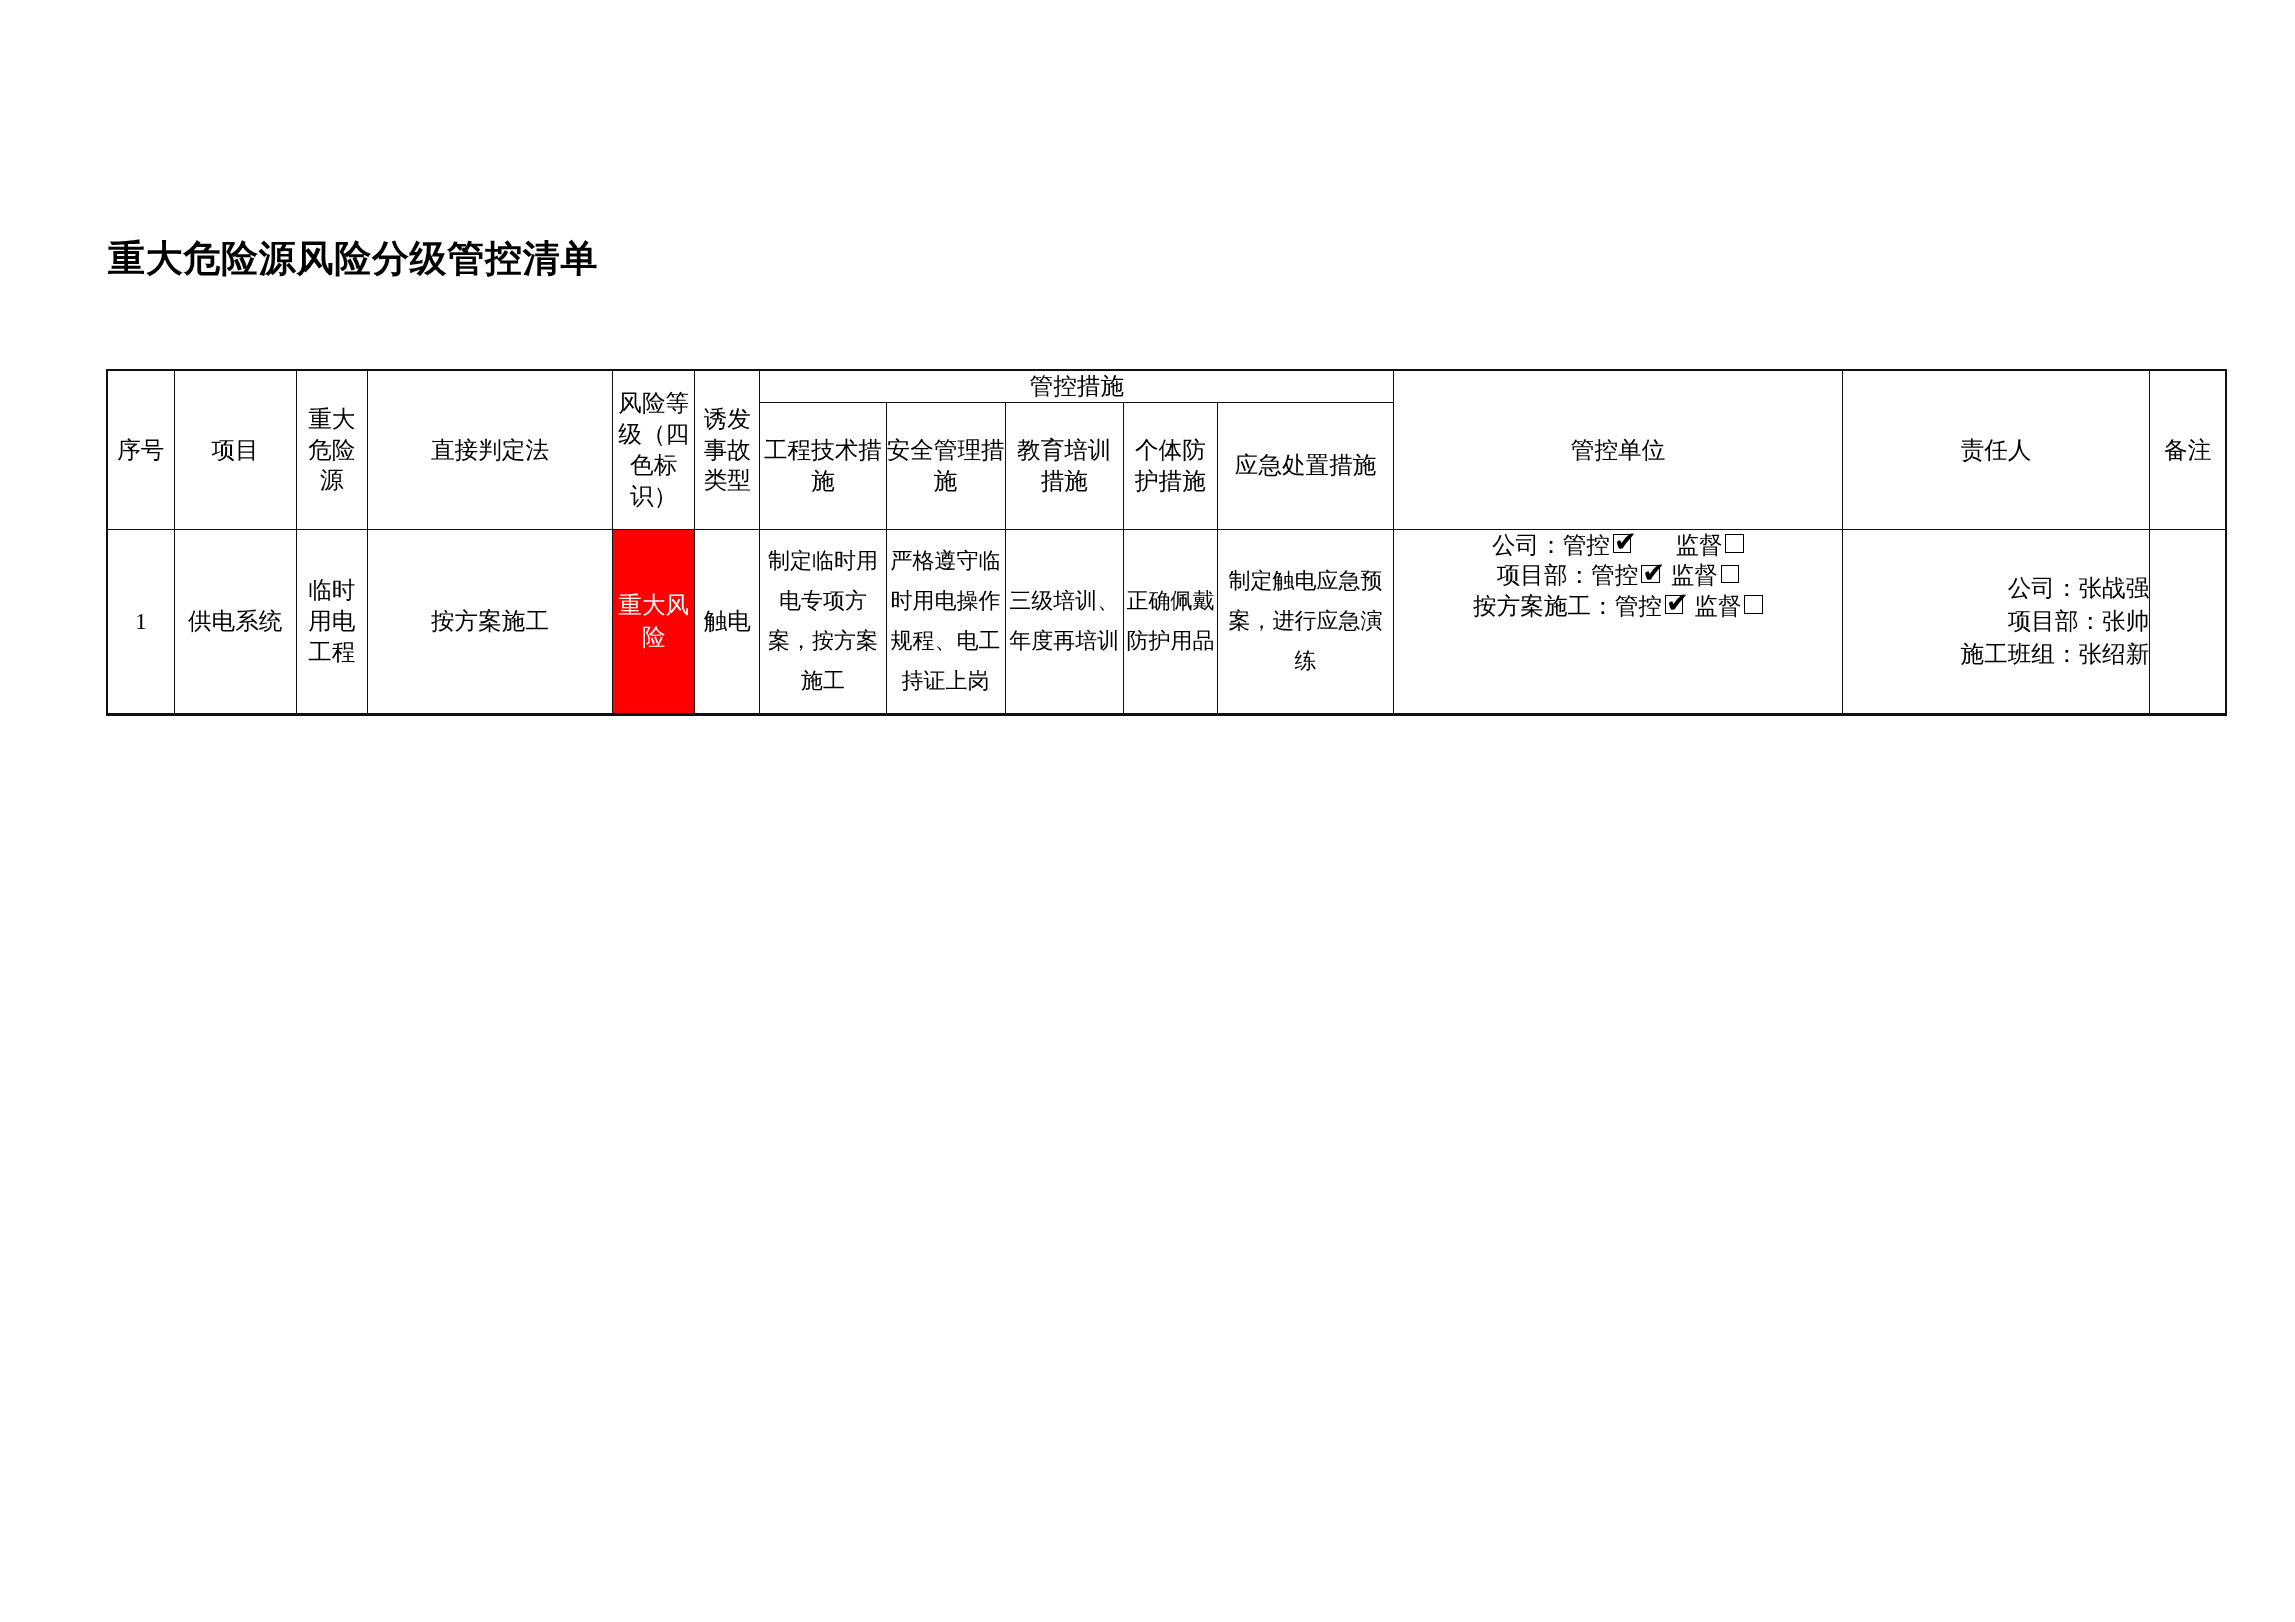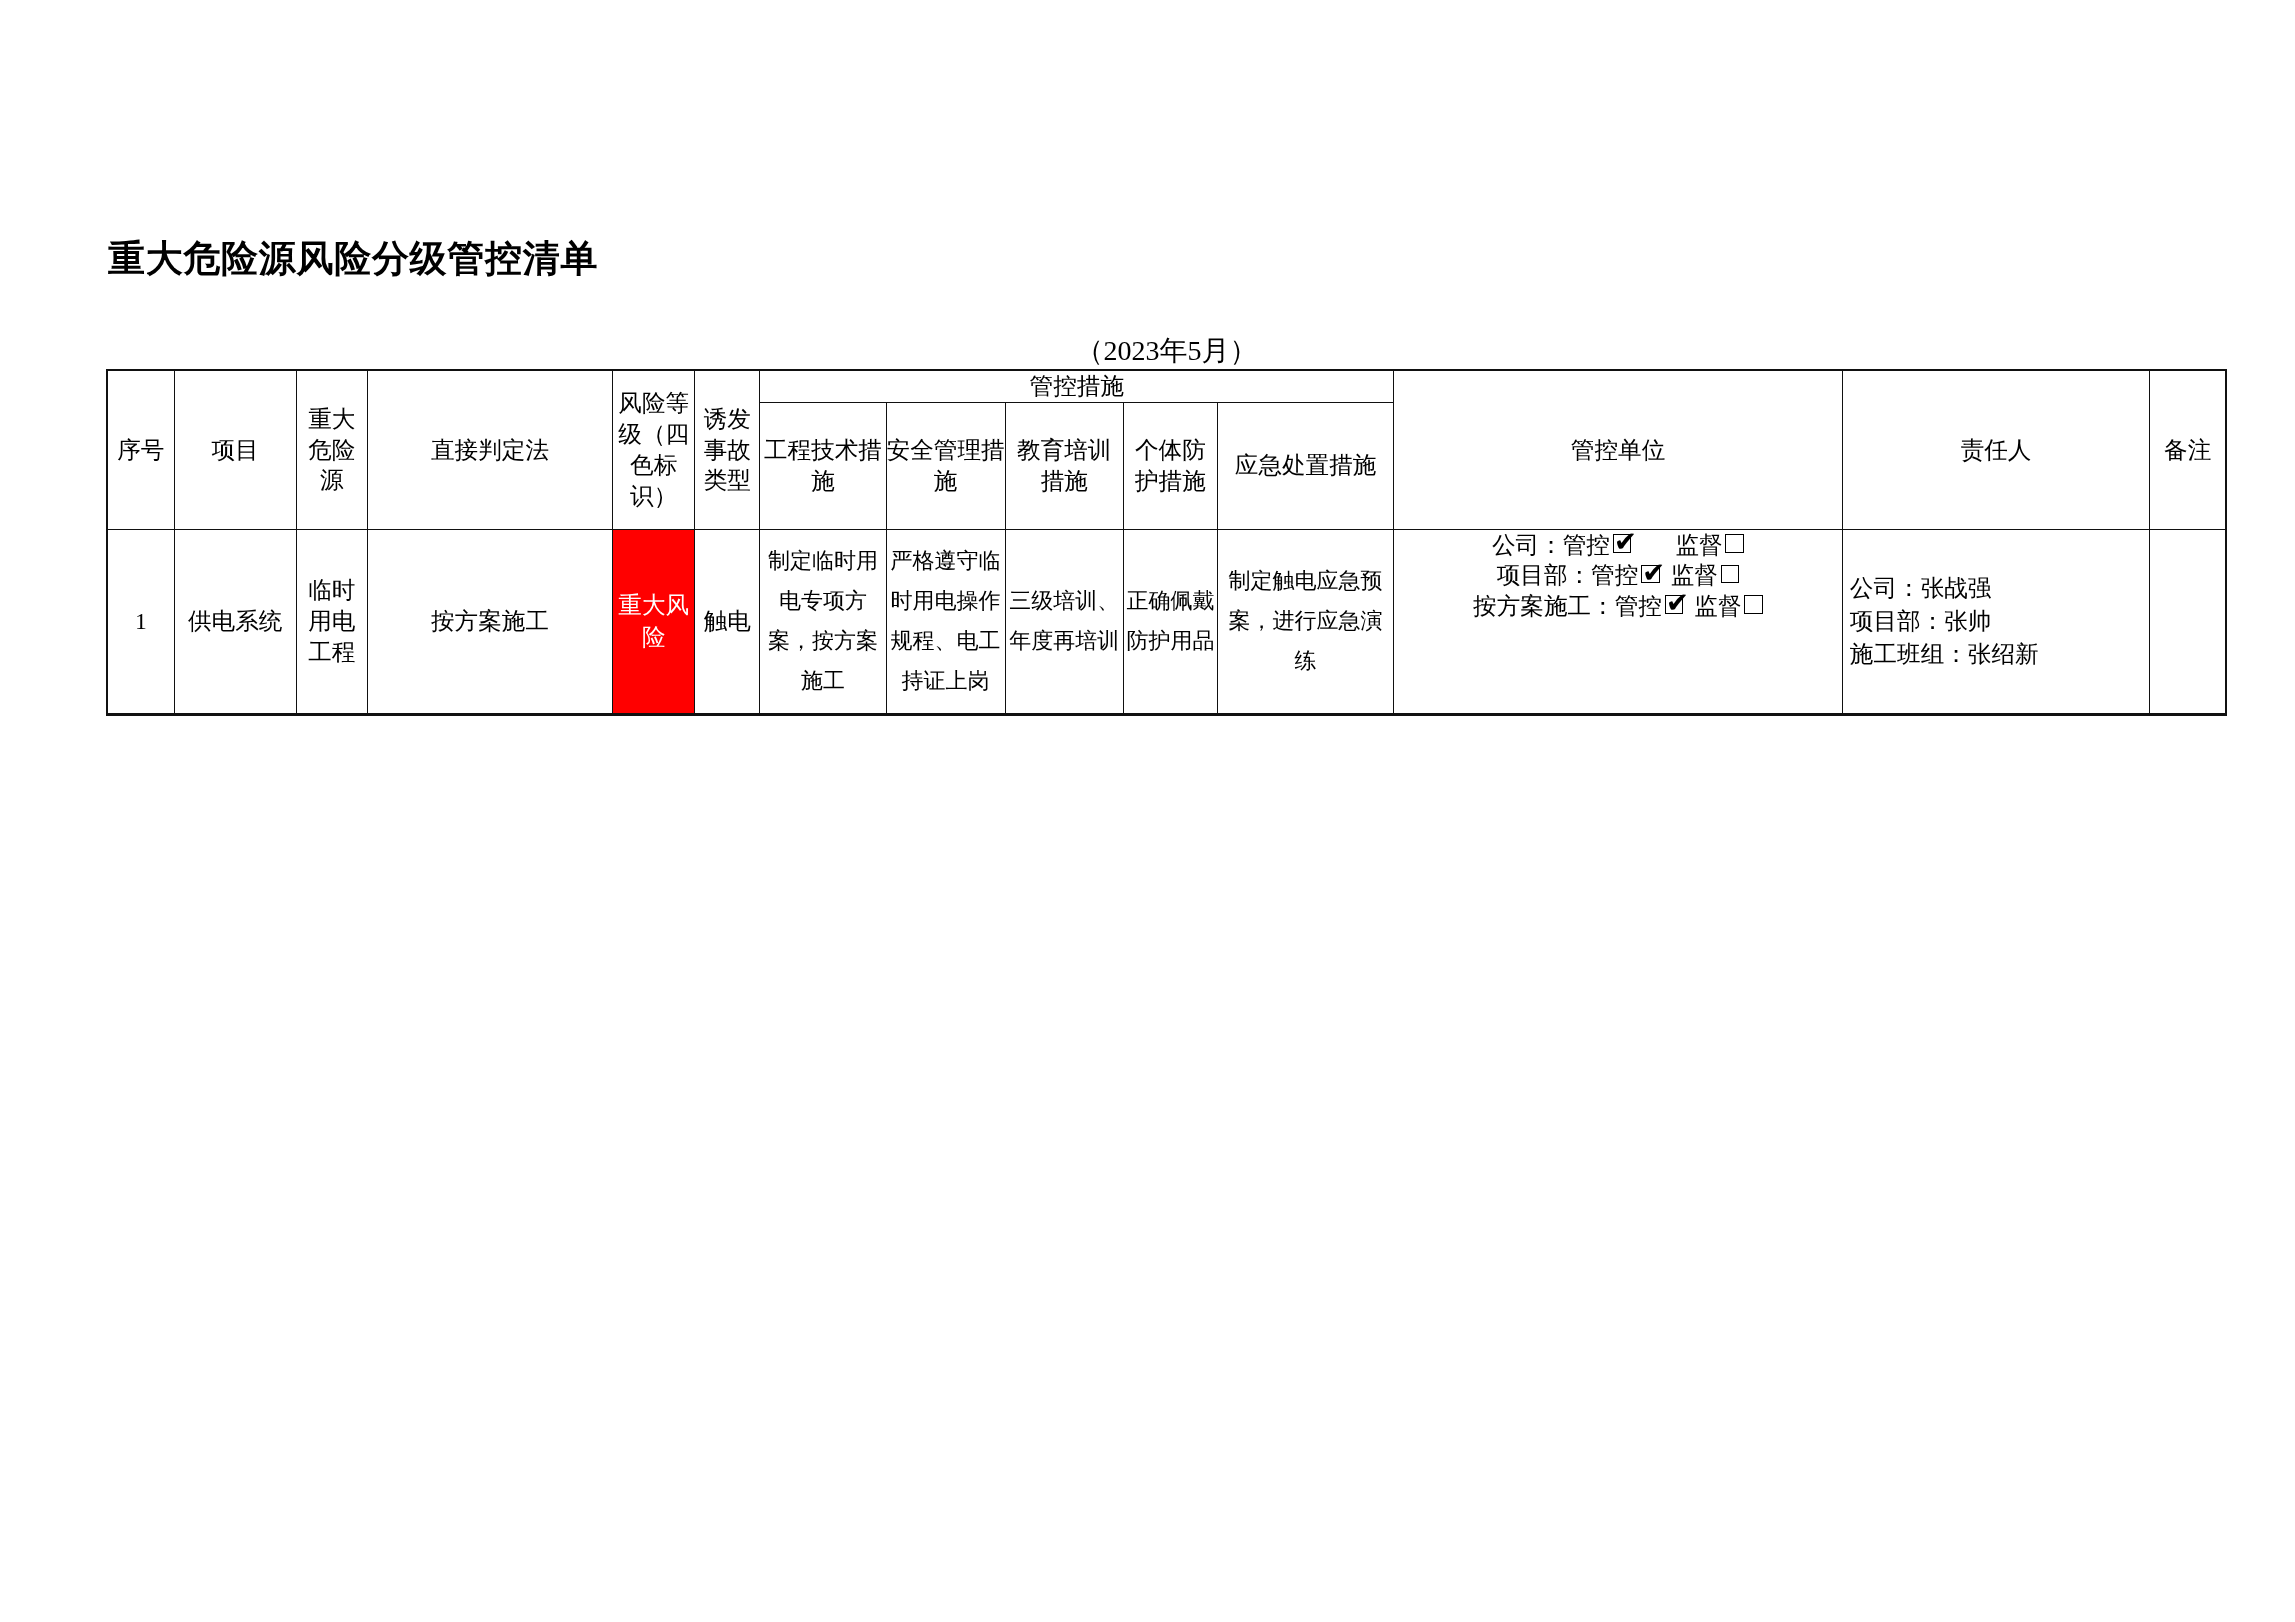--- a/index.html
+++ b/index.html
@@ -39,29 +39,28 @@
              align-items:center;height:183px;}
   .unit-line{display:flex;align-items:baseline;white-space:nowrap;}
   .unit-line .seg{white-space:nowrap;}
   .gap-wide{display:inline-block;width:44px;}
   .gap-narrow{display:inline-block;width:11px;}
   .cb{display:inline-block;width:16.7px;height:16.7px;border:1.4px solid #000;
       margin-left:2.8px;vertical-align:8.3px;position:relative;}
   .cb .mark{position:absolute;left:0px;bottom:-4.2px;font-size:28px;font-weight:bold;
             line-height:1;font-family:"DejaVu Sans","Liberation Sans",sans-serif;}
   td.resp-c{vertical-align:middle;}
-  .resp-block{text-align:left;padding-left:7px;line-height:33px;}
+  .resp-block{text-align:right;padding-left:7px;line-height:33px;}
 </style>
 </head>
 <body>
 
 <div class="page">
 
   <div class="doc-title">重大危险源风险分级管控清单</div>
-  <div class="doc-date">（2023年5月）</div>
 
   <table class="main">
     <colgroup>
       <col style="width:67px">
         <col style="width:122px">
         <col style="width:71px">
       <col style="width:245px">
         <col style="width:82px">
         <col style="width:65px">
       <col style="width:126px">

